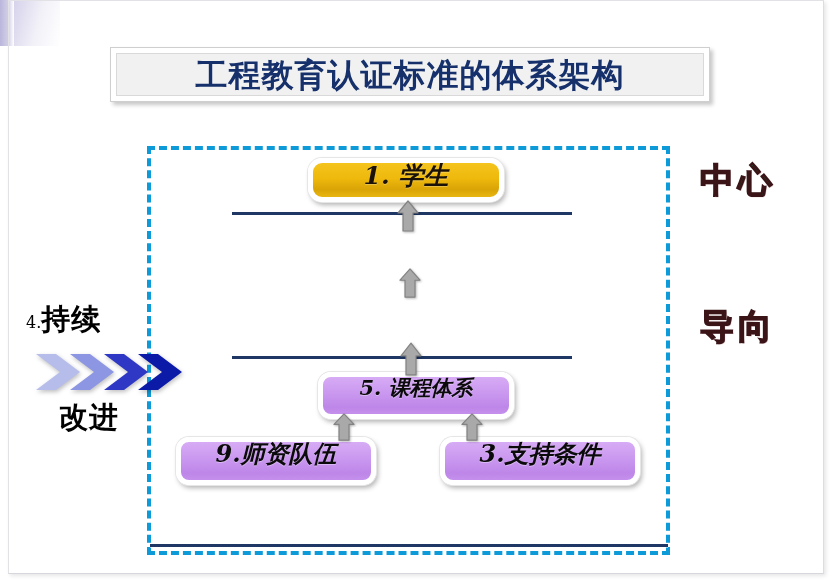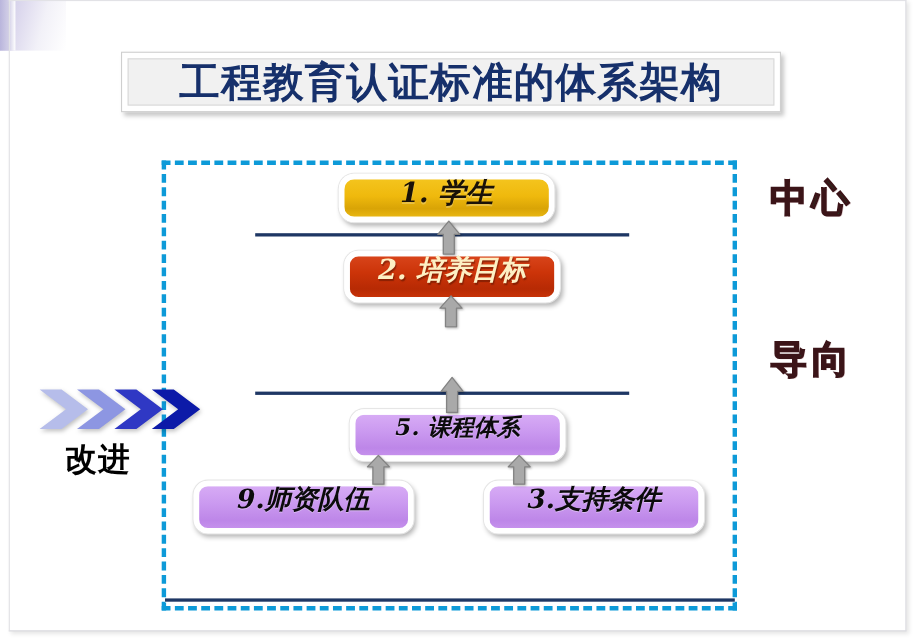--- a/index.html
+++ b/index.html
@@ -78,21 +78,21 @@
     height: 43px;
     background: #f1f1f1;
     border: 1px solid #d9d9d9;
     box-sizing: border-box;
     display: flex;
     align-items: center;
     justify-content: center;
   }
   .title-text {
     font-family: "DejaVu Sans", "Liberation Sans", sans-serif;
-    font-size: 37px;
+    font-size: 32px;
     font-weight: bold;
     color: #16306b;
     letter-spacing: 1px;
     line-height: 1;
     white-space: nowrap;
   }
 
   
   .dashed-box {
     position: absolute;
@@ -282,23 +282,20 @@
   <div class="dashed-box"></div>
 
   <div class="divider d1"></div>
   <div class="divider d2"></div>
   <div class="divider d3"></div>
 
   <div class="node gold" id="node-1">
     <span class="label">1. 学生</span>
   </div>
 
-  <div class="node red" id="node-2">
-    <span class="label">2. 培养目标</span>
-  </div>
 
 
   <div class="node purple" id="node-5">
     <span class="label">5. 课程体系</span>
   </div>
 
   <div class="node purple" id="node-6">
     <span class="label">9.师资队伍</span>
   </div>
 
@@ -326,20 +323,23 @@
       <path d="M12 1 L22 13 L17 13 L17 31 L7 31 L7 13 L2 13 Z" fill="#a9a9a9" stroke="#838383" stroke-width="1.2" stroke-linejoin="round"></path>
     </svg>
   </div>
   <div class="block-arrow" id="arrow-5">
     <svg viewBox="0 0 24 32" preserveAspectRatio="none">
       <path d="M12 1 L22 13 L17 13 L17 31 L7 31 L7 13 L2 13 Z" fill="#a9a9a9" stroke="#838383" stroke-width="1.2" stroke-linejoin="round"></path>
     </svg>
   </div>
 
   <div class="left-group">
+    <div class="ci-top">
+      <span class="ci-num">4.</span><span class="ci-word">持续</span>
+    </div>
 
     <div class="chevrons">
       <svg viewBox="0 0 160 44" preserveAspectRatio="none">
         <path d="M2 4 L26 22 L2 40 L22 40 L46 22 L22 4 Z" fill="#b6bdea"></path>
         <path d="M36 4 L60 22 L36 40 L56 40 L80 22 L56 4 Z" fill="#8d96e2"></path>
         <path d="M70 4 L94 22 L70 40 L90 40 L114 22 L90 4 Z" fill="#2f38c4"></path>
         <path d="M104 4 L128 22 L104 40 L124 40 L148 22 L124 4 Z" fill="#0c1aa8"></path>
       </svg>
     </div>
 

